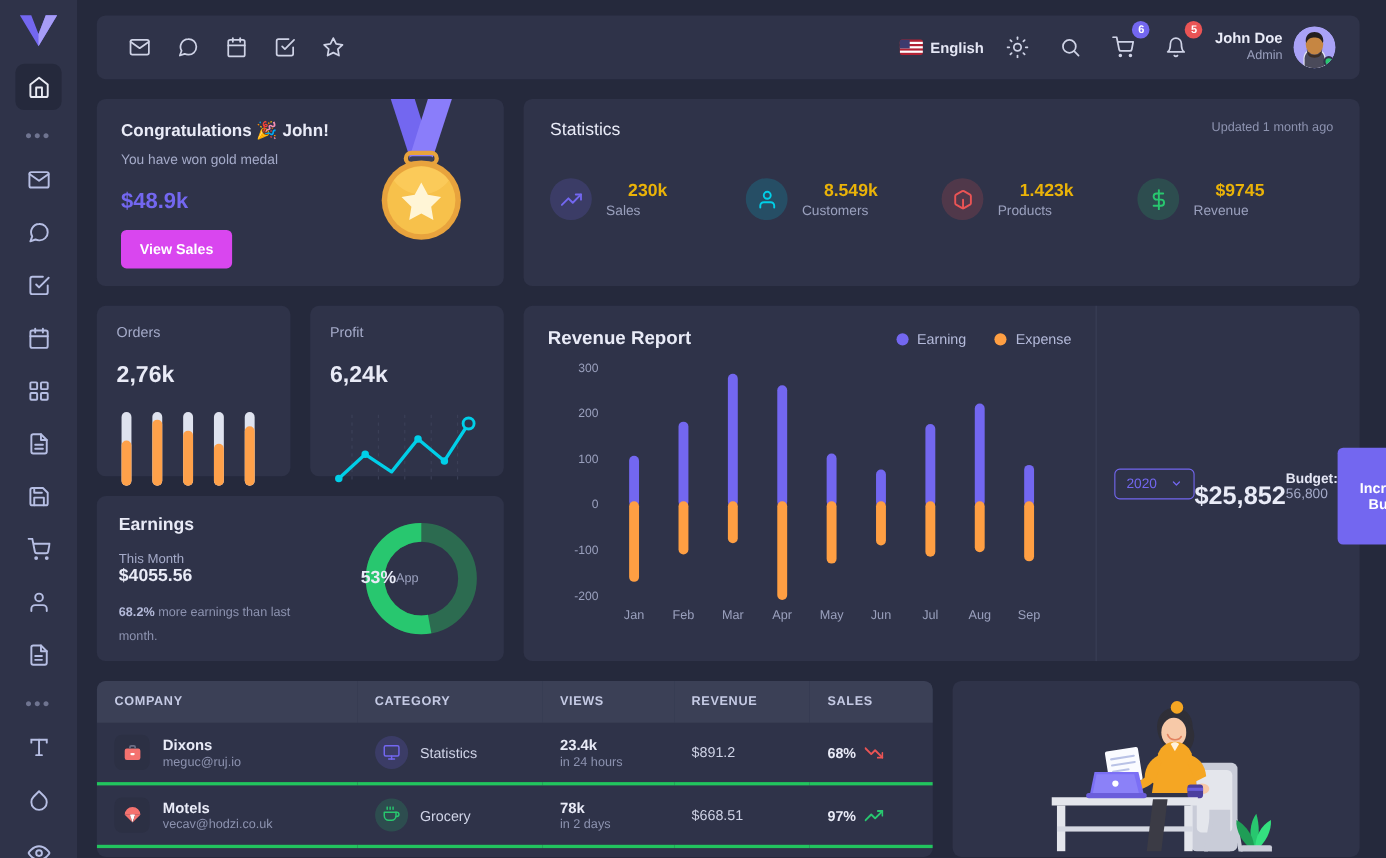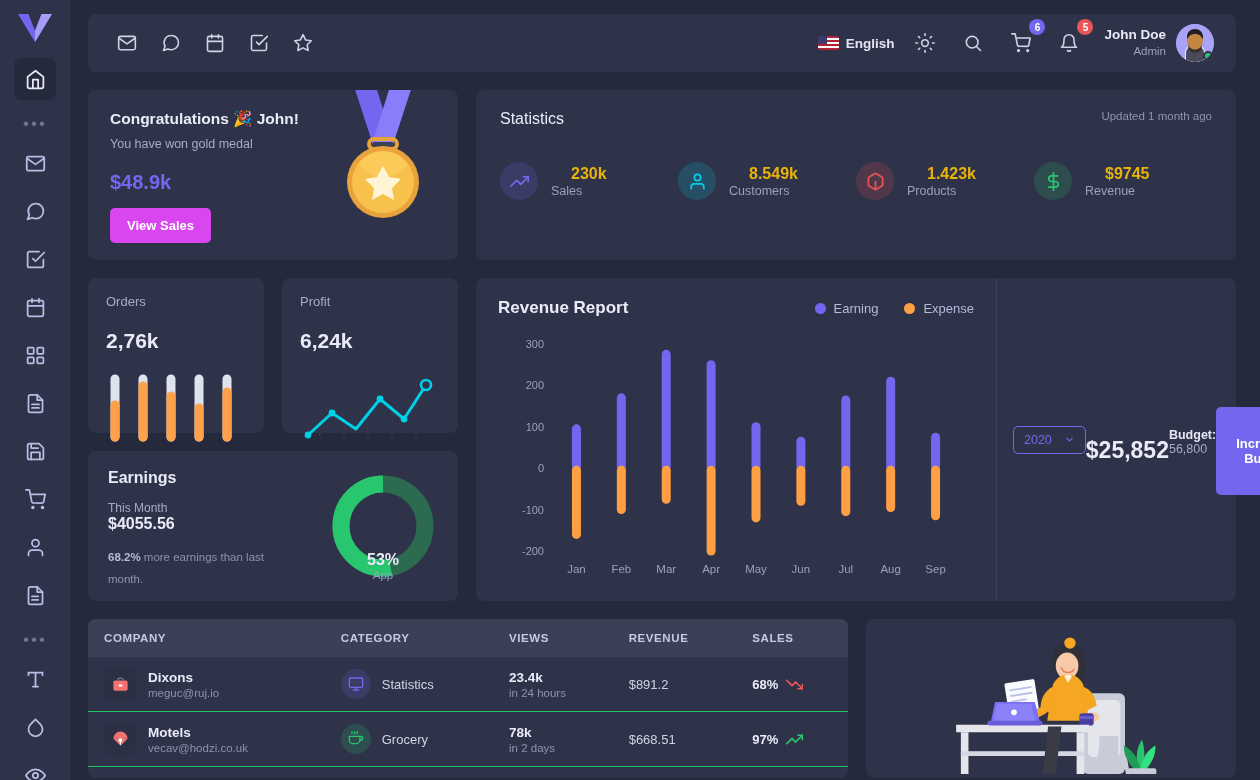--- a/index.html
+++ b/index.html
@@ -104,28 +104,28 @@
   .mini .chart { margin-top: 20px; height: 70px; }
 
   
   .earnings { width: 370px; height: 150px; padding: 18px 20px; display: flex; }
   .earnings h3 { color: #e9ebf7; font-size: 16px; margin-bottom: 14px; }
   .earn-lbl { color: #a5abc9; font-size: 12px; }
   .earn-amt { color: #e9ebf7; font-size: 16px; font-weight: bold; margin-bottom: 14px; }
   .earn-note { color: #8d93b0; font-size: 11.5px; line-height: 1.9; max-width: 165px; }
   .earn-note b { color: #b4bada; }
   .donut-wrap { margin-left: auto; position: relative; width: 110px; height: 110px; align-self: center; }
-  .donut-center { position: absolute; inset: 0; display: flex; flex-direction: column; align-items: center; justify-content: flex-end; }
+  .donut-center { position: absolute; inset: 0; display: flex; flex-direction: row; align-items: center; justify-content: flex-start; }
   .donut-center .p { color: #e9ebf7; font-size: 16px; font-weight: bold; }
   .donut-center .l { color: #9aa0bd; font-size: 11.5px; }
 
   
   .revenue { flex: 1; height: 323px; display: flex; }
   .rev-left { flex: 1; padding: 20px 22px; }
-  .rev-head { display: flex; align-items: center; margin-bottom: 18px; }
+  .rev-head { display: flex; align-items: center; margin-bottom: 8px; }
   .rev-head h3 { color: #e9ebf7; font-size: 17px; }
   .legend { margin-left: auto; display: flex; gap: 26px; }
   .legend-item { display: flex; align-items: center; gap: 8px; color: #b4bada; font-size: 13px; }
   .legend-dot { width: 11px; height: 11px; border-radius: 50%; }
   .rev-right {
     width: 240px; border-left: 1px solid #3a3f58;
     padding: 20px 16px; display: flex; align-items: center;
   }
   .year-select {
     background: transparent; color: #7367f0; border: 1px solid #7367f0;
@@ -142,21 +142,21 @@
   }
 
   
   .bottom { display: flex; gap: 18px; }
   .table-card { width: 760px; overflow: hidden; }
   table { width: 100%; border-collapse: collapse; }
   thead th {
     background: #3b4056; color: #c5cae4; font-size: 11.5px; font-weight: bold;
     letter-spacing: .6px; text-align: left; padding: 13px 16px;
   }
-  tbody td { padding: 11px 16px; border-bottom: 1px solid #22c55e; vertical-align: middle; }
+  tbody td { padding: 11px 16px; border-bottom: 3px solid #22c55e; vertical-align: middle; }
   .co { display: flex; align-items: center; gap: 12px; }
   .co-logo { width: 32px; height: 32px; border-radius: 7px; background: #2c3044; display: flex; align-items: center; justify-content: center; }
   .co-name { color: #e9ebf7; font-size: 13.5px; font-weight: bold; line-height: 1.4; }
   .co-mail { color: #8d93b0; font-size: 11.5px; }
   .cat { display: flex; align-items: center; gap: 11px; color: #cfd3e6; font-size: 13px; }
   .cat-ic { width: 30px; height: 30px; border-radius: 50%; display: flex; align-items: center; justify-content: center; }
   .views-v { color: #e9ebf7; font-size: 13.5px; font-weight: bold; line-height: 1.4; }
   .views-s { color: #8d93b0; font-size: 11.5px; }
   .rev-v { color: #cfd3e6; font-size: 13px; }
   .sales { display: flex; align-items: center; gap: 8px; color: #e9ebf7; font-size: 13px; font-weight: bold; }

